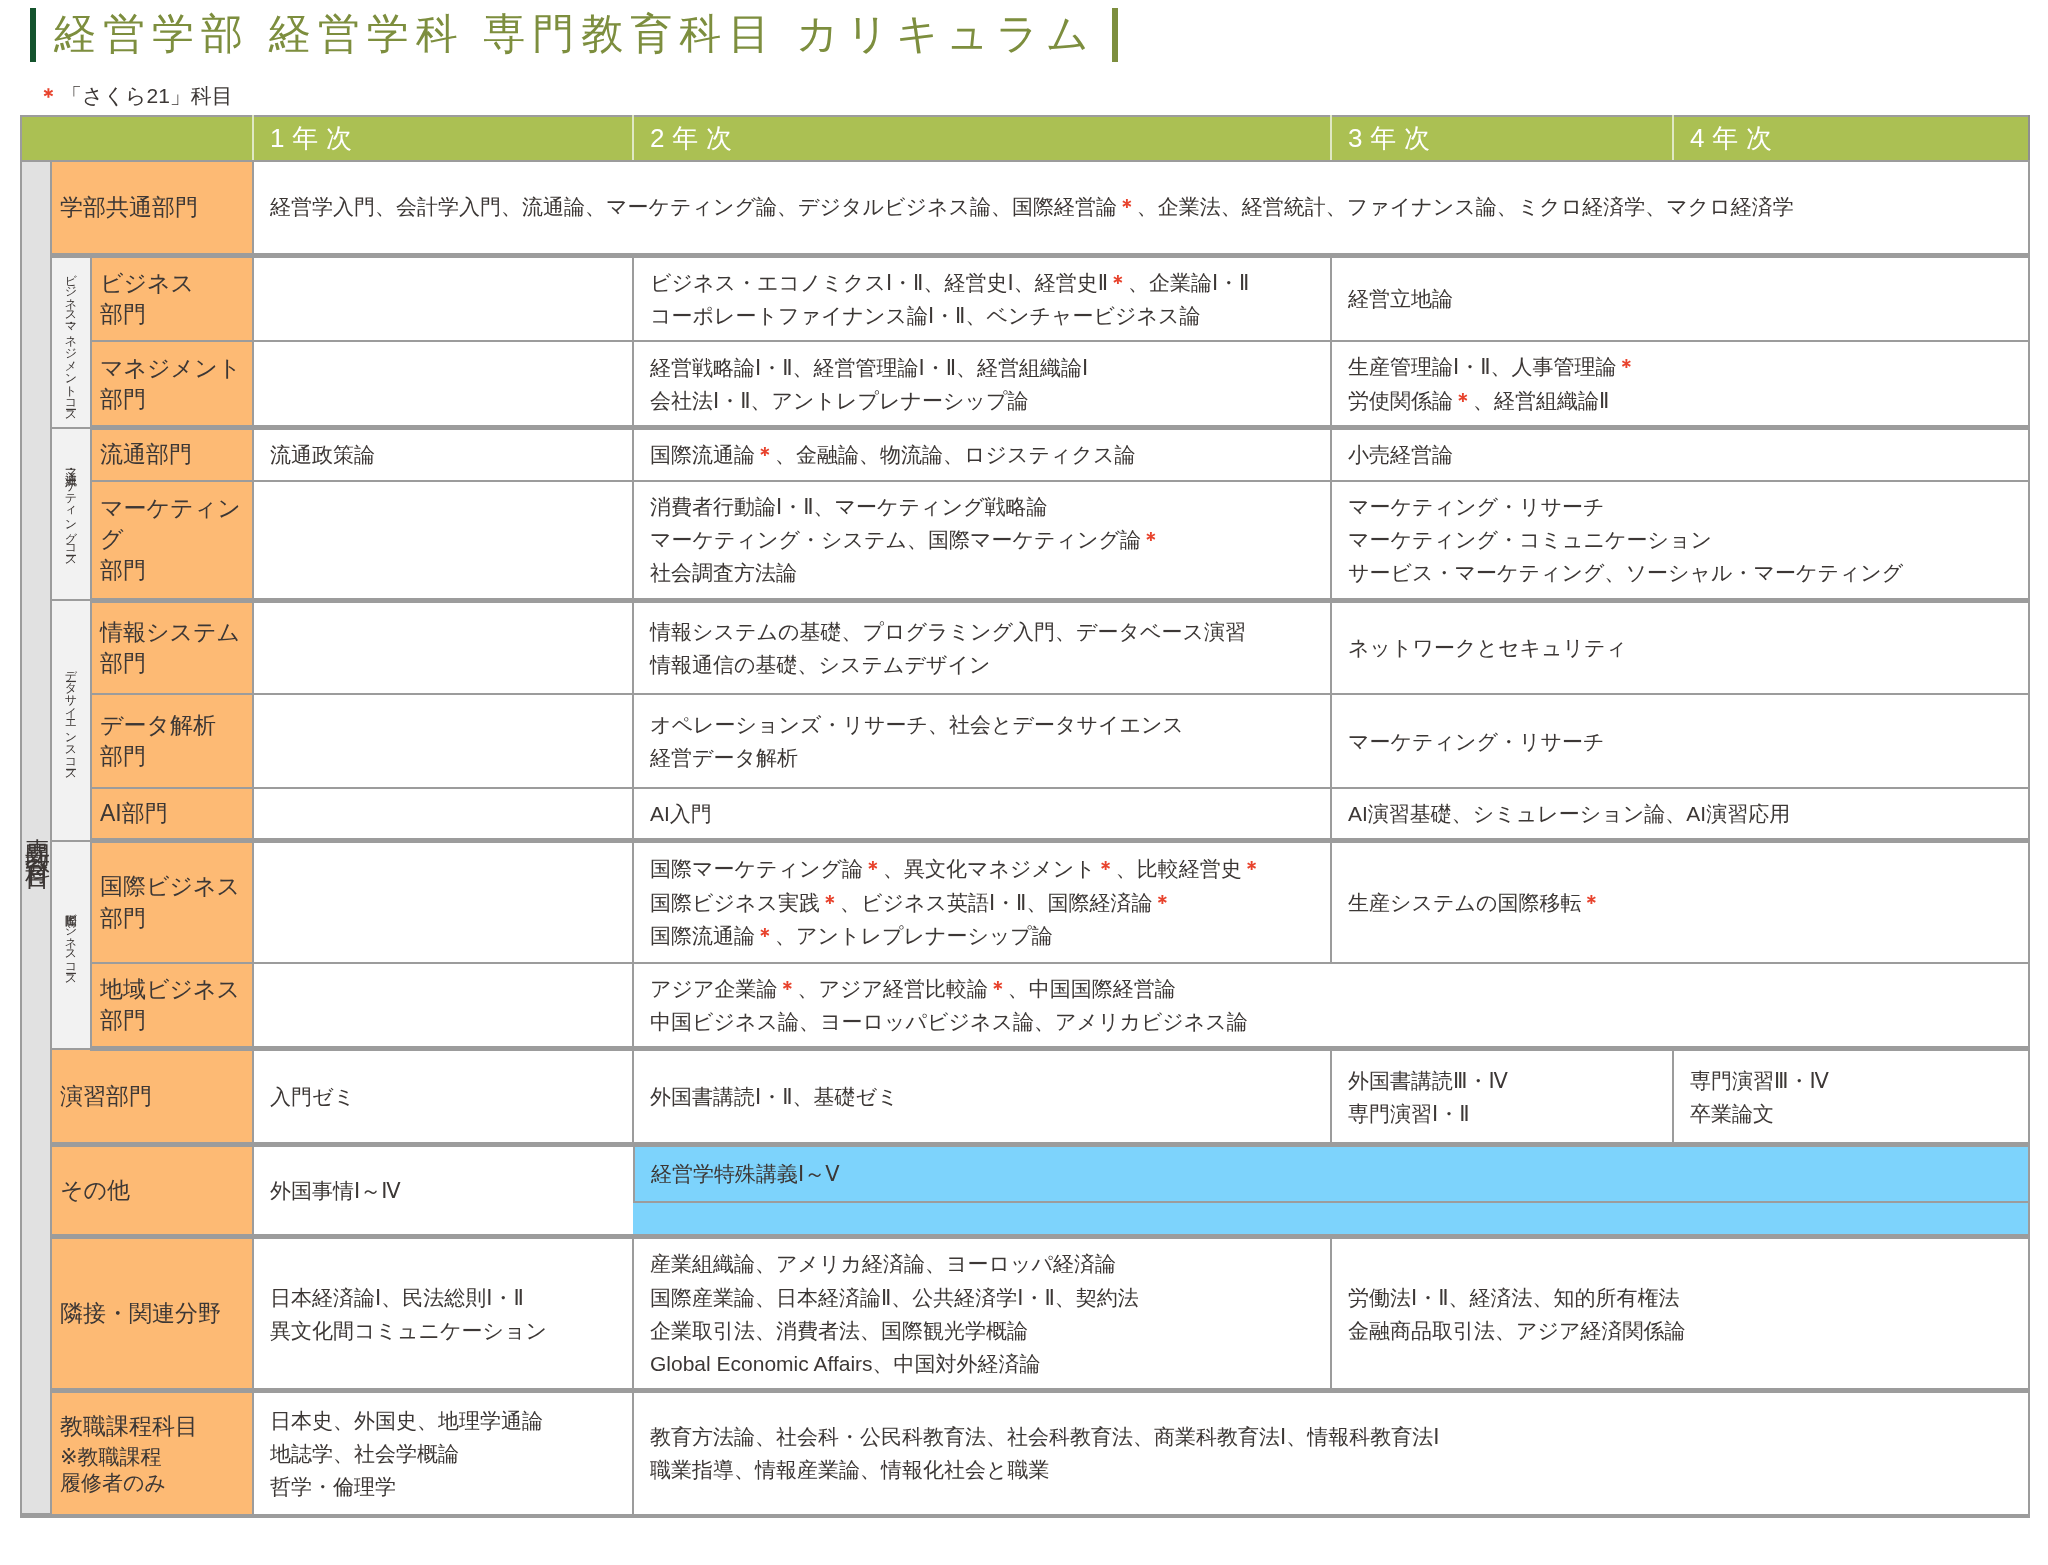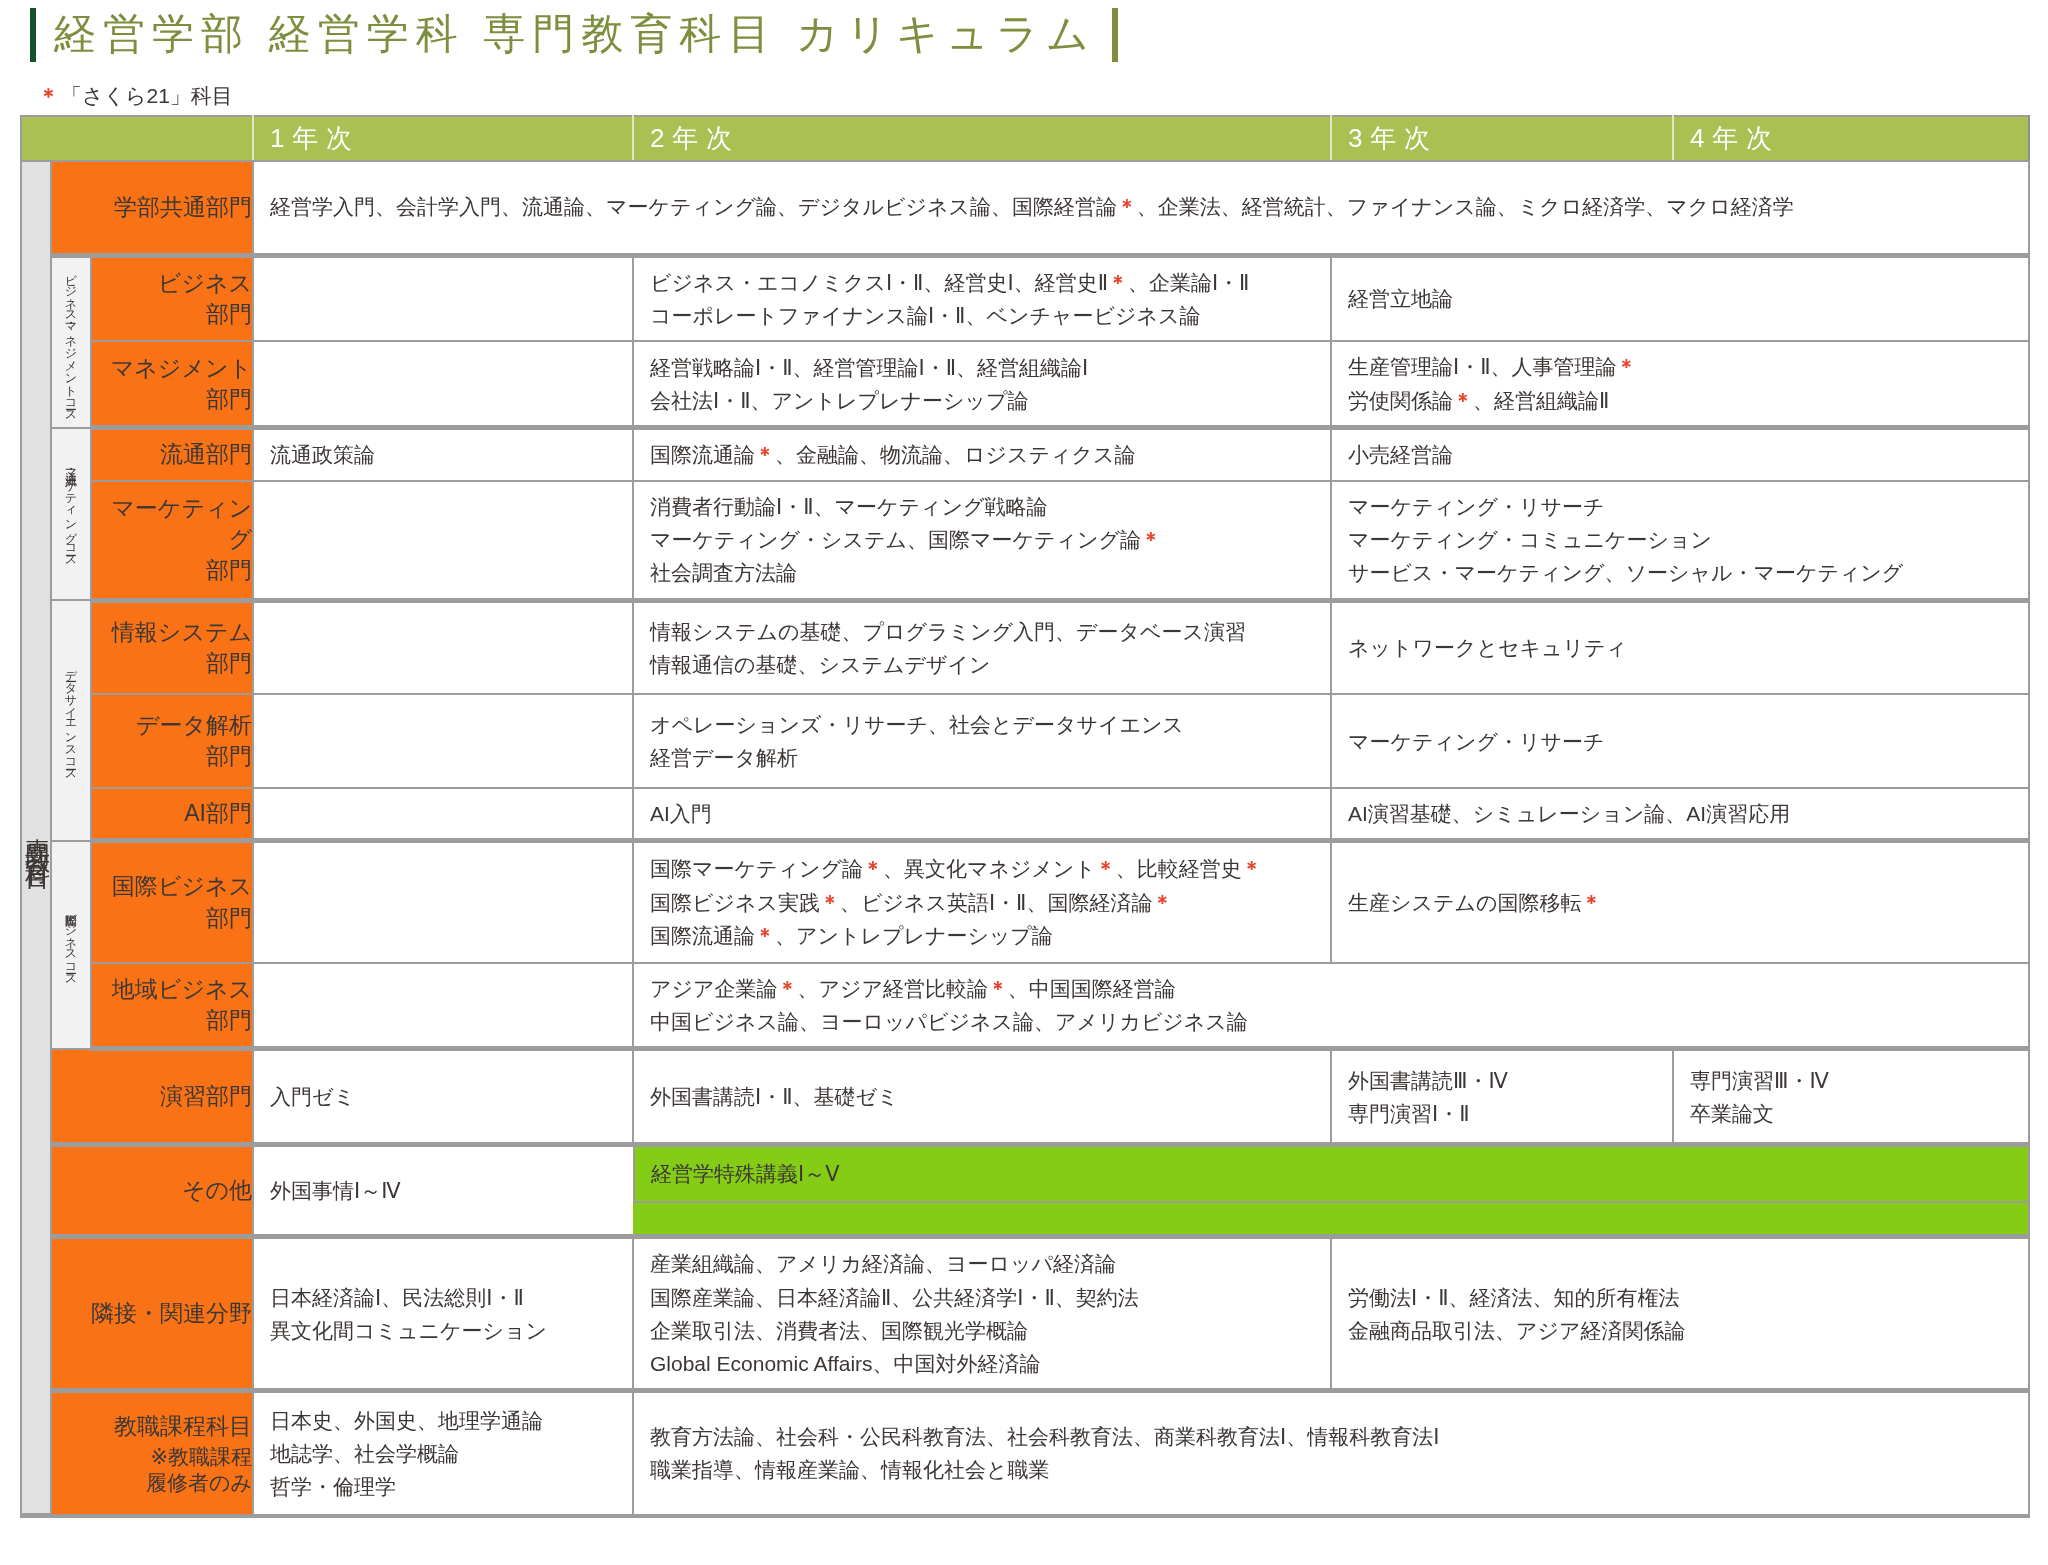--- a/index.html
+++ b/index.html
@@ -39,32 +39,32 @@
   .vtext{
     writing-mode:vertical-rl;text-orientation:upright;display:inline-block;
     font-size:25px;letter-spacing:6px;color:#3c3735;
   }
   .vtext-sm{
     writing-mode:vertical-rl;display:inline-block;
     font-size:12px;letter-spacing:-1px;line-height:1;white-space:nowrap;color:#3c3735;
   }
   
   td.label{
-    background:#f97316;text-align:right;vertical-align:middle;
-    font-size:23px;line-height:1.35;padding:4px 0;
+    background:#fdba74;text-align:left;vertical-align:middle;
+    font-size:23px;line-height:1.35;padding:4px 8px;
   }
   td.label .sub{font-size:21px;line-height:1.25;margin-top:2px;}
   
   td.cell{
     background:#ffffff;text-align:left;vertical-align:middle;
     font-size:21px;line-height:1.58;padding:8px 10px 8px 16px;
   }
   td.no-r{border-right:none;}
   td.no-l{border-left:none;}
-  td.boxcell{background:#84cc16;padding:0;vertical-align:top;}
+  td.boxcell{background:#7dd3fc;padding:0;vertical-align:top;}
   .floatbox{
     height:56px;box-sizing:border-box;display:flex;align-items:center;
     border-left:2px solid #9c9c9c;border-bottom:2px solid #9c9c9c;
     font-size:21px;padding-left:16px;
   }
   .ast{color:#e8432d;font-weight:bold;font-size:.95em;position:relative;top:-1px;}
   
   tr.h42 {height:42px;}  tr.h94 {height:94px;}  tr.h80 {height:80px;}
   tr.h52 {height:52px;}  tr.h116{height:116px;margin-left:24px;} tr.h122{height:122px;}
   tr.h84 {height:84px;}  tr.h96 {height:96px;}  tr.h92 {height:92px;}

